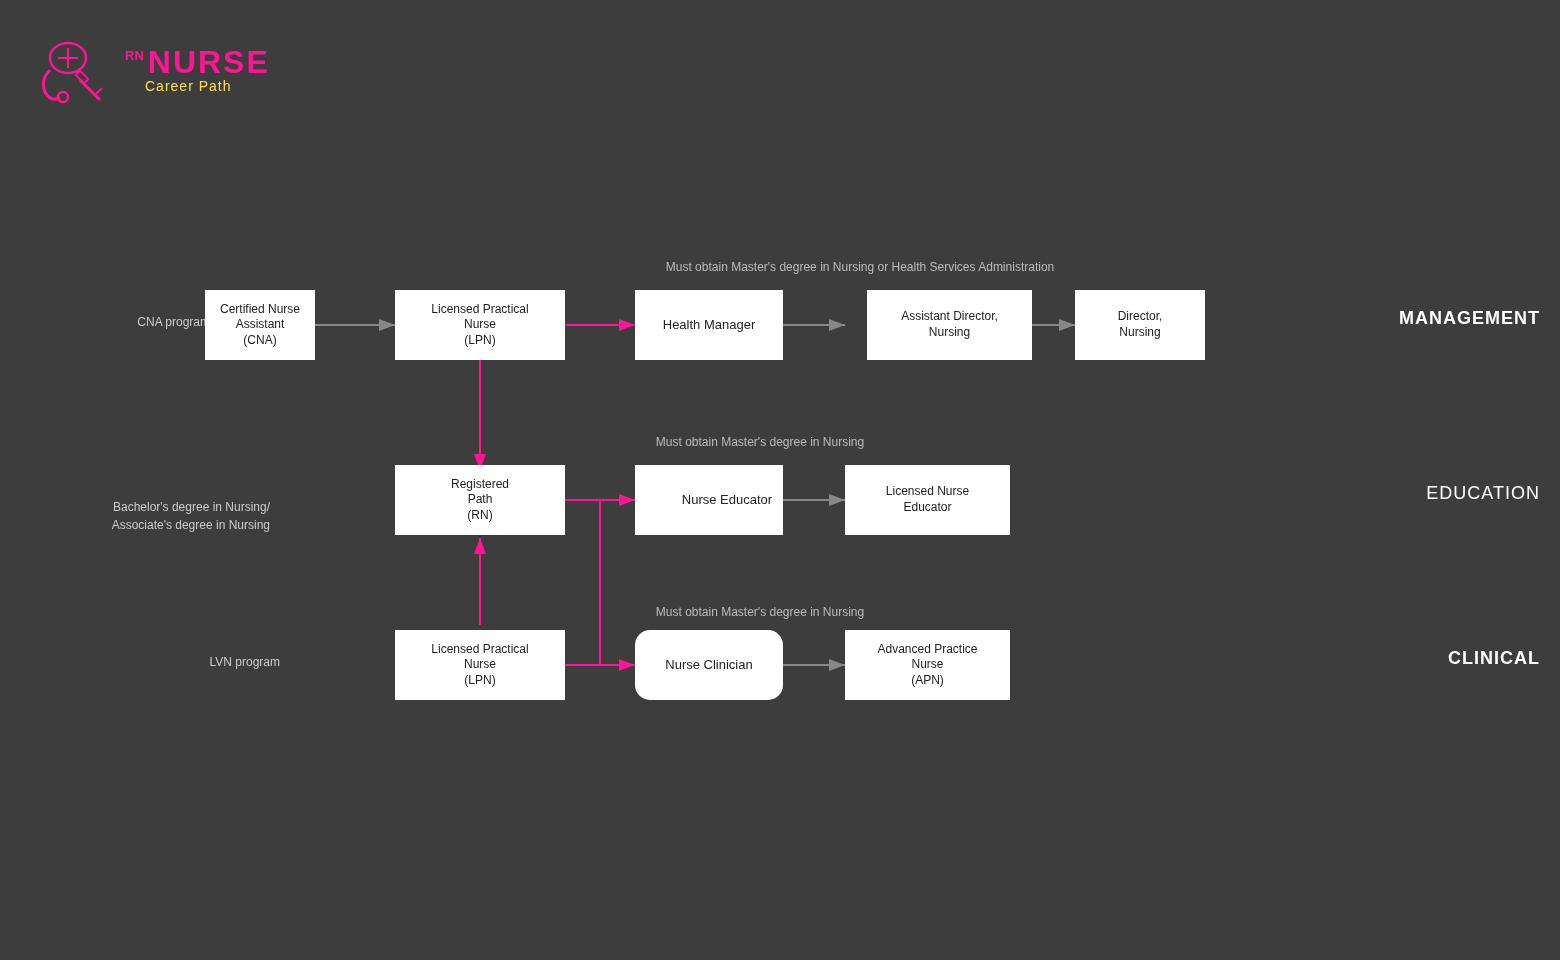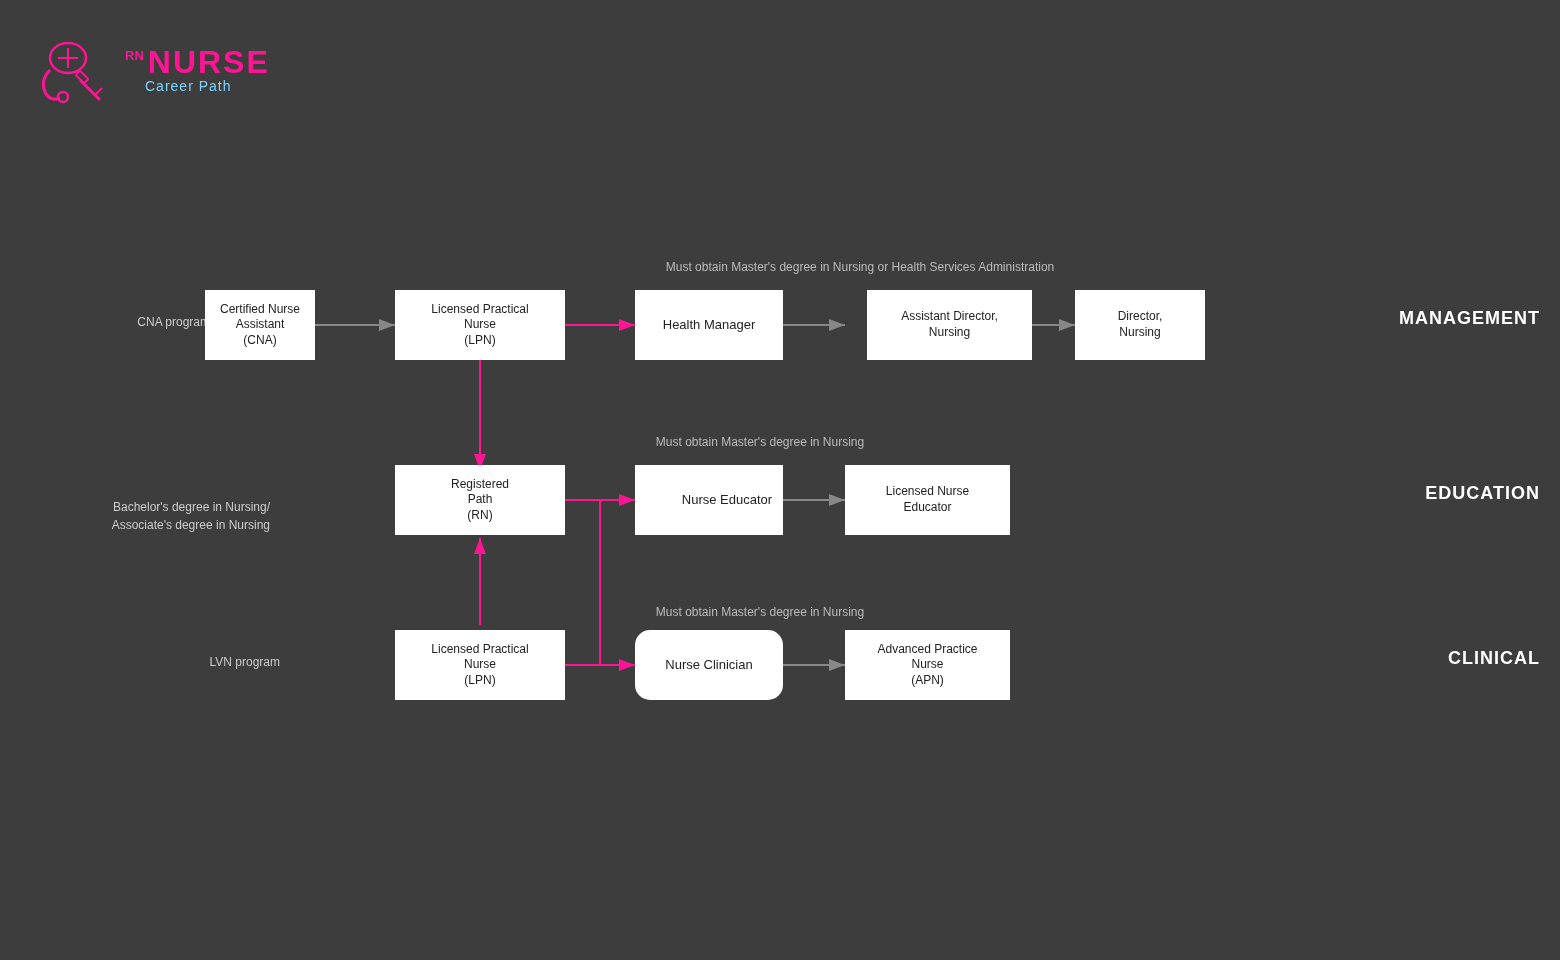--- a/index.html
+++ b/index.html
@@ -105,21 +105,21 @@
       <line x1="50" y1="50" x2="70" y2="70" stroke="#ff1493" stroke-width="3"></line>
       <line x1="65" y1="65" x2="72" y2="58" stroke="#ff1493" stroke-width="2"></line>
       <rect x="46" y="44" width="12" height="6" rx="1" stroke="#ff1493" stroke-width="2" fill="none" transform="rotate(45 52 47)"></rect>
     </g>
   </svg>
   <div style="display:flex; flex-direction:column; margin-left:5px;">
     <div style="display:flex; align-items:flex-start; gap:4px;">
       <span style="color:#ff1493; font-size:13px; font-weight:bold; margin-top:2px;">RN</span>
       <span style="color:#ff1493; font-size:32px; font-weight:bold; letter-spacing:2px; line-height:1;">NURSE</span>
     </div>
-    <span style="color:#7dd3fc; font-size:14px; letter-spacing:1px; margin-left:20px;">Career Path</span>
+    <span style="color:#fde047; font-size:14px; letter-spacing:1px; margin-left:20px;">Career Path</span>
   </div>
 </div>
 
 <div class="diagram">
 
   <svg class="arrows-svg" xmlns="http://www.w3.org/2000/svg">
     <defs>
       <marker id="arrowhead-gray" markerWidth="8" markerHeight="6" refX="8" refY="3" orient="auto">
         <polygon points="0 0, 8 3, 0 6" fill="#888"></polygon>
       </marker>
@@ -221,17 +221,17 @@
   </div>
 
   <div class="node" style="left: 845px; top: 470px; width: 165px; height: 70px; white-space: pre-line; font-size: 12px;">
     <span>Advanced Practice
 Nurse
 (APN)</span>
   </div>
 
   <div class="category-label" style="right: 20px; top: 148px; font-size: 18px; font-weight: bold;">MANAGEMENT</div>
 
-  <div class="category-label" style="right: 20px; top: 323px; font-size: 18px; font-weight: bold;">EDUCATION</div>
+  <div class="category-label" style="right: 20px; top: 323px; font-size: 18px; font-weight: normal;">EDUCATION</div>
 
   <div class="category-label" style="right: 20px; top: 488px; font-size: 18px; font-weight: bold;">CLINICAL</div>
 
 </div>
 
 </body></html>

